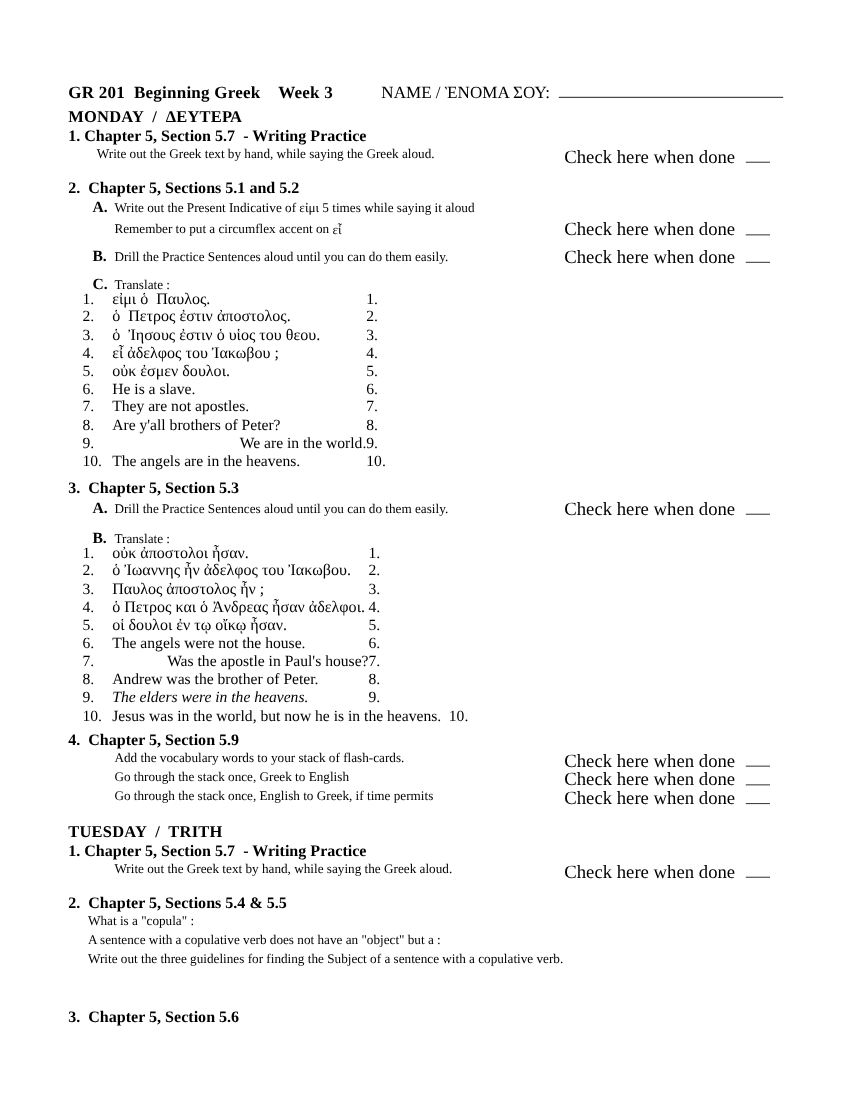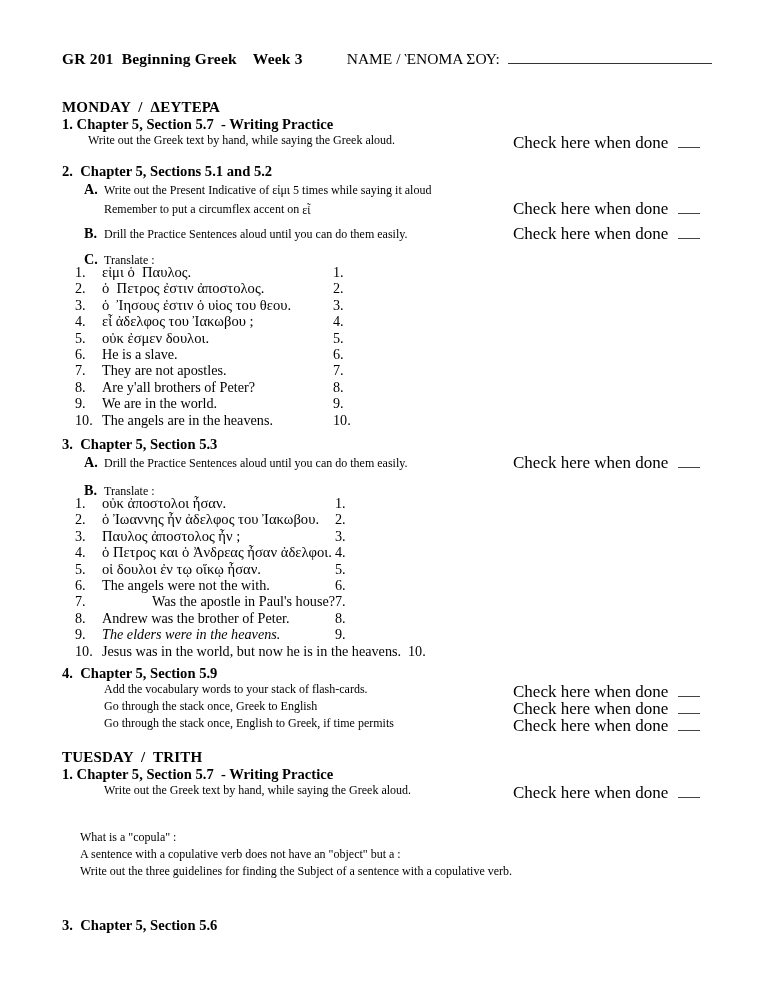--- a/index.html
+++ b/index.html
@@ -19,21 +19,21 @@
     position: absolute;
     left: 0; top: 0;
     width: 768px;
     height: 994px;
   }
 
   
   .header {
     position: absolute;
     left: 62px;
-    top: 50px;
+    top: 76px;
     width: 650px;
     display: flex;
     align-items: baseline;
     justify-content: center;
   }
   .course-title {
     font-weight: bold;
     font-size: 15.5px;
     white-space: pre;
     letter-spacing: .2px;
@@ -178,21 +178,21 @@
 
   <div class="tlist" id="tlist-m2" style="left:75px; top:264px;">
       <div class="tline"><span class="tnum">1.</span><span class="tsent grk" style="width: 231px;">εἰμι ὁ  Παυλος.</span><span class="tans">1.</span></div>
       <div class="tline"><span class="tnum">2.</span><span class="tsent grk" style="width: 231px;">ὁ  Πετρος ἐστιν ἀποστολος.</span><span class="tans">2.</span></div>
       <div class="tline"><span class="tnum">3.</span><span class="tsent grk" style="width: 231px;">ὁ  Ἰησους ἐστιν ὁ υἱος του θεου.</span><span class="tans">3.</span></div>
       <div class="tline"><span class="tnum">4.</span><span class="tsent grk" style="width: 231px;">εἶ ἀδελφος του Ἰακωβου ;</span><span class="tans">4.</span></div>
       <div class="tline"><span class="tnum">5.</span><span class="tsent grk" style="width: 231px;">οὐκ ἐσμεν δουλοι.</span><span class="tans">5.</span></div>
       <div class="tline"><span class="tnum">6.</span><span class="tsent" style="width: 231px;">He is a slave.</span><span class="tans">6.</span></div>
       <div class="tline"><span class="tnum">7.</span><span class="tsent" style="width: 231px;">They are not apostles.</span><span class="tans">7.</span></div>
       <div class="tline"><span class="tnum">8.</span><span class="tsent" style="width: 231px;">Are y'all brothers of Peter?</span><span class="tans">8.</span></div>
-      <div class="tline"><span class="tnum">9.</span><span class="tsent" style="width: 231px;">We are in the world.</span><span class="tans">9.</span></div>
+      <div class="tline"><span class="tnum">9.</span><span class="tsent" style="width: 231px; text-align: right;">We are in the world.</span><span class="tans">9.</span></div>
       <div class="tline"><span class="tnum">10.</span><span class="tsent" style="width: 231px;">The angels are in the heavens.</span><span class="tans">10.</span></div>
     </div>
 
   <div class="item-head" style="position:absolute; left:62px; top:436px;">3.  Chapter 5, Section 5.3</div>
 
   <div style="position:absolute; left:84px; top:453px;">
     <span class="sub-letter">A.</span><span class="line">Drill the Practice Sentences aloud until you can do them easily.</span>
   </div>
   <div class="check-wrap" style="top:453px;">
     <span class="check-text">Check here when done</span>
@@ -202,21 +202,21 @@
   <div style="position:absolute; left:84px; top:481px;">
     <span class="sub-letter">B.</span><span class="line">Translate :</span>
   </div>
 
   <div class="tlist" id="tlist-m3" style="left:75px; top:495px;">
       <div class="tline"><span class="tnum">1.</span><span class="tsent grk" style="width: 233px;">οὐκ ἀποστολοι ἦσαν.</span><span class="tans">1.</span></div>
       <div class="tline"><span class="tnum">2.</span><span class="tsent grk" style="width: 233px;">ὁ Ἰωαννης ἦν ἀδελφος του Ἰακωβου.</span><span class="tans">2.</span></div>
       <div class="tline"><span class="tnum">3.</span><span class="tsent grk" style="width: 233px;">Παυλος ἀποστολος ἦν ;</span><span class="tans">3.</span></div>
       <div class="tline"><span class="tnum">4.</span><span class="tsent grk" style="width: 233px;">ὁ Πετρος και ὁ Ἀνδρεας ἦσαν ἀδελφοι.</span><span class="tans">4.</span></div>
       <div class="tline"><span class="tnum">5.</span><span class="tsent grk" style="width: 233px;">οἱ δουλοι ἐν τῳ οἴκῳ ἦσαν.</span><span class="tans">5.</span></div>
-      <div class="tline"><span class="tnum">6.</span><span class="tsent" style="width: 233px;">The angels were not the with.</span><span class="tans">6.</span></div>
+      <div class="tline"><span class="tnum">6.</span><span class="tsent" style="width: 233px;">The angels were not the house.</span><span class="tans">6.</span></div>
       <div class="tline"><span class="tnum">7.</span><span class="tsent" style="width: 233px; text-align: right;">Was the apostle in Paul's house?</span><span class="tans">7.</span></div>
       <div class="tline"><span class="tnum">8.</span><span class="tsent" style="width: 233px;">Andrew was the brother of Peter.</span><span class="tans">8.</span></div>
       <div class="tline"><span class="tnum">9.</span><span class="tsent" style="width: 233px; font-style: italic;">The elders were in the heavens.</span><span class="tans">9.</span></div>
       <div class="tline"><span class="tnum">10.</span><span class="tsent" style="width: 306px;">Jesus was in the world, but now he is in the heavens.</span><span class="tans">10.</span></div>
     </div>
 
   <div class="item-head" style="position:absolute; left:62px; top:665px;">4.  Chapter 5, Section 5.9</div>
   <div class="line" style="position:absolute; left:104px; top:682px;">Add the vocabulary words to your stack of flash-cards.</div>
   <div class="check-wrap" style="top:682px;">
     <span class="check-text">Check here when done</span>
@@ -235,19 +235,20 @@
 
   <div class="day" style="position:absolute; left:62px; top:749px;">TUESDAY  /  TRITH</div>
 
   <div class="item-head" style="position:absolute; left:62px; top:766px;">1. Chapter 5, Section 5.7  - Writing Practice</div>
   <div class="line" style="position:absolute; left:104px; top:783px;">Write out the Greek text by hand, while saying the Greek aloud.</div>
   <div class="check-wrap" style="top:783px;">
     <span class="check-text">Check here when done</span>
     <span class="check-blank"></span>
   </div>
 
+  <div class="item-head" style="position:absolute; left:62px; top:813px;">2.  Chapter 5, Sections 5.4 &amp; 5.5</div>
   <div class="line" style="position:absolute; left:80px; top:830px;">What is a "copula" :</div>
   <div class="line" style="position:absolute; left:80px; top:847px;">A sentence with a copulative verb does not have an "object" but a :</div>
   <div class="line" style="position:absolute; left:80px; top:864px;">Write out the three guidelines for finding the Subject of a sentence with a copulative verb.</div>
 
   <div class="item-head" style="position:absolute; left:62px; top:917px;">3.  Chapter 5, Section 5.6</div>
 
 </div>
 
 </body></html>

